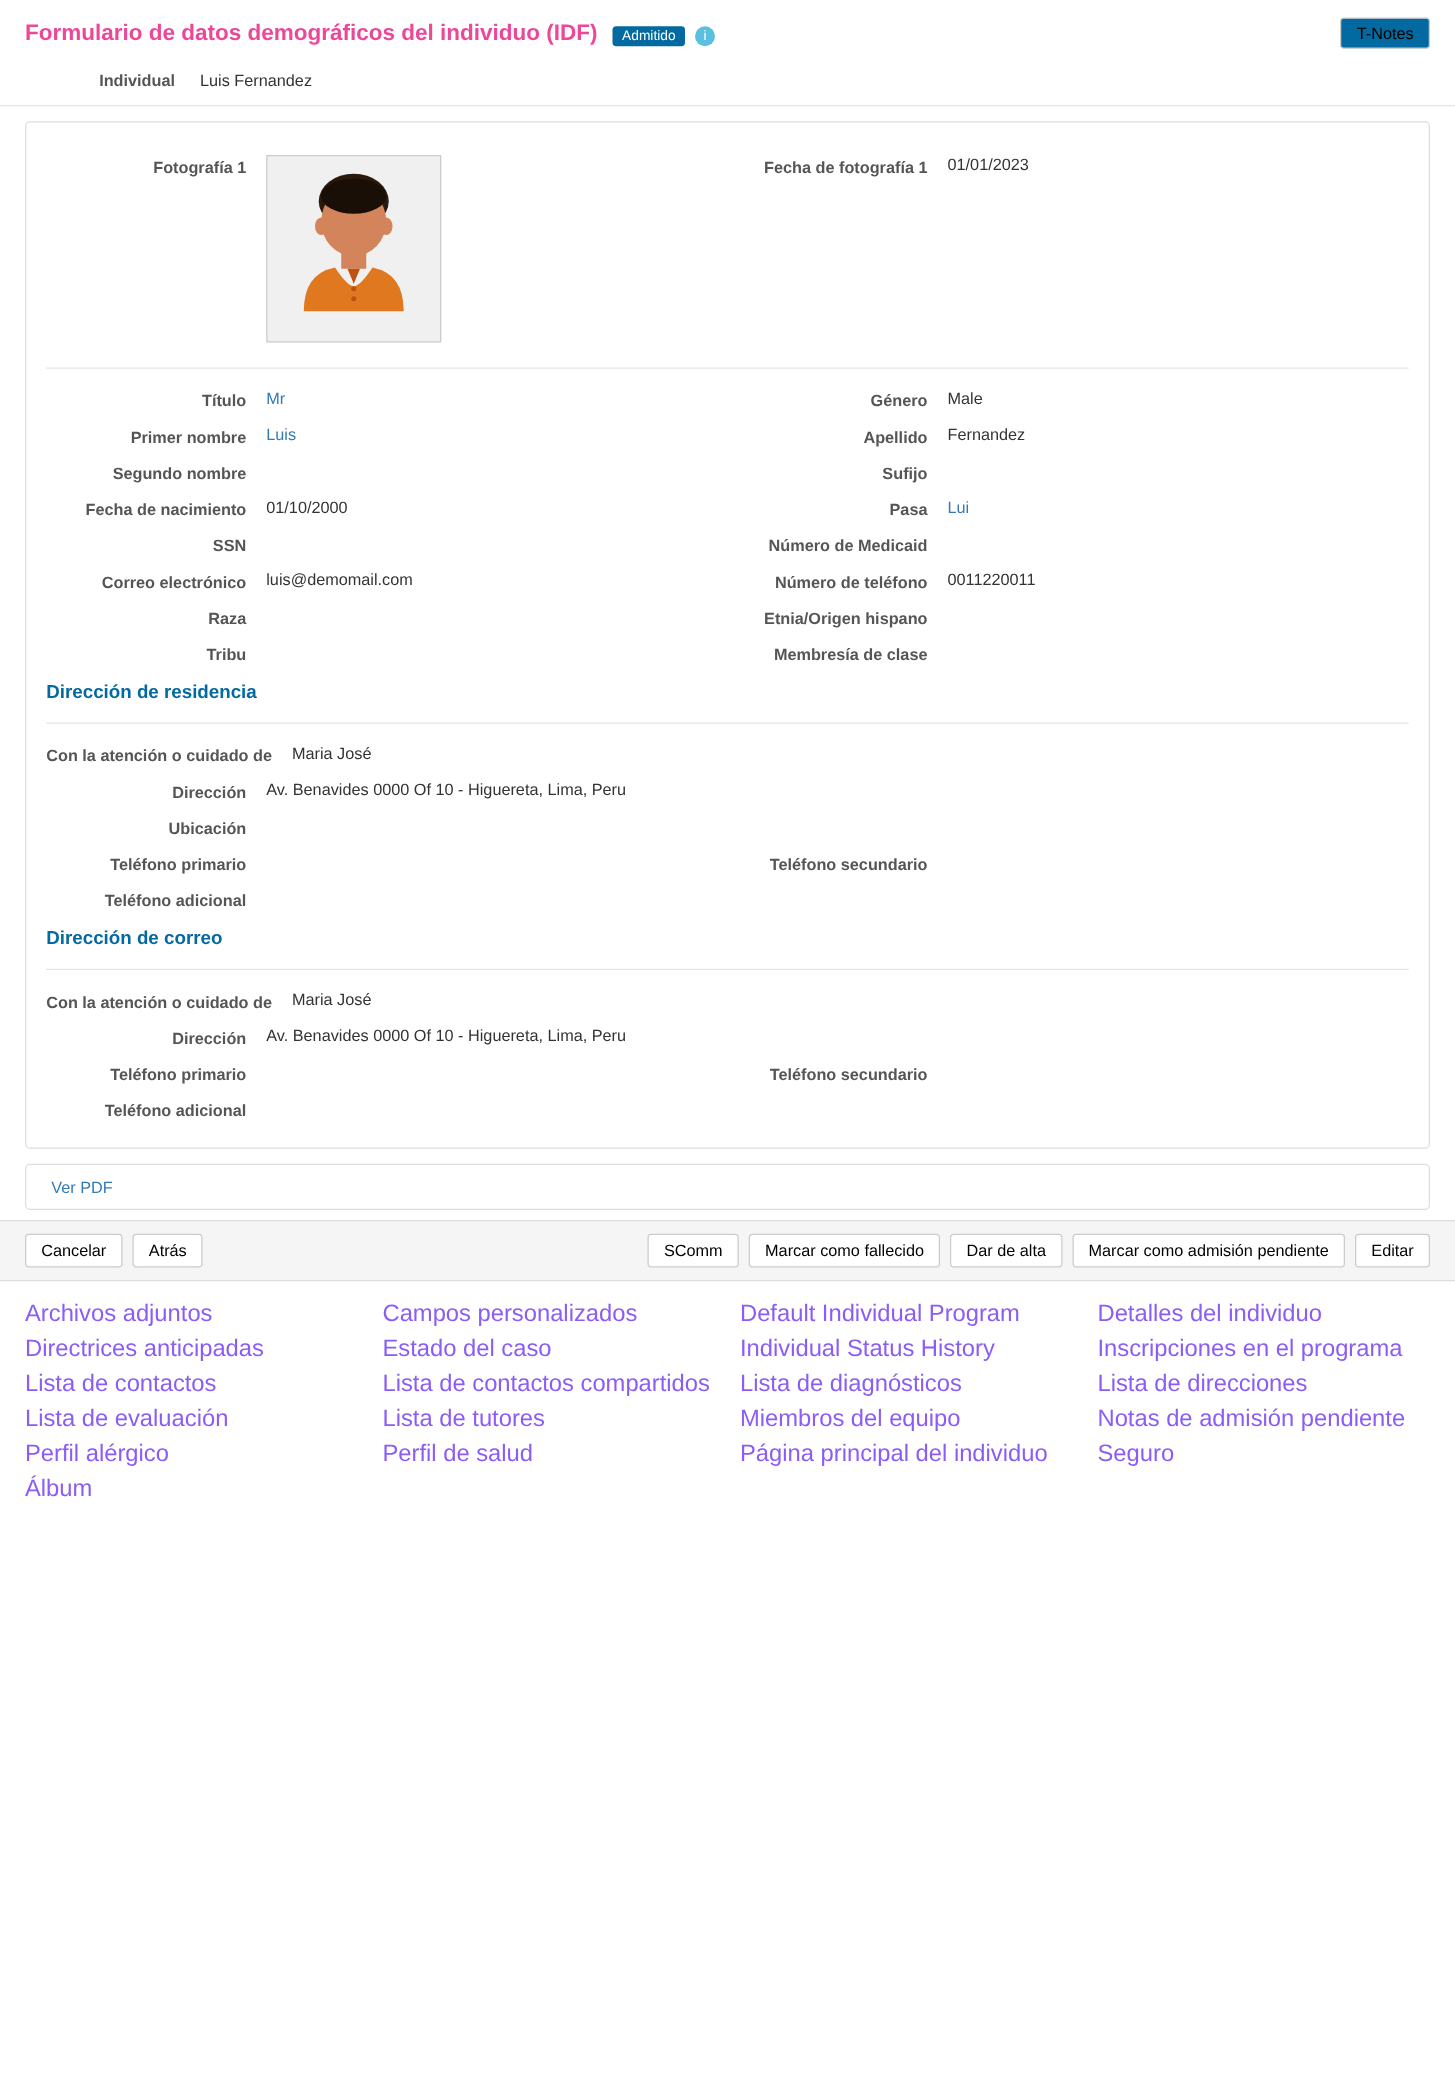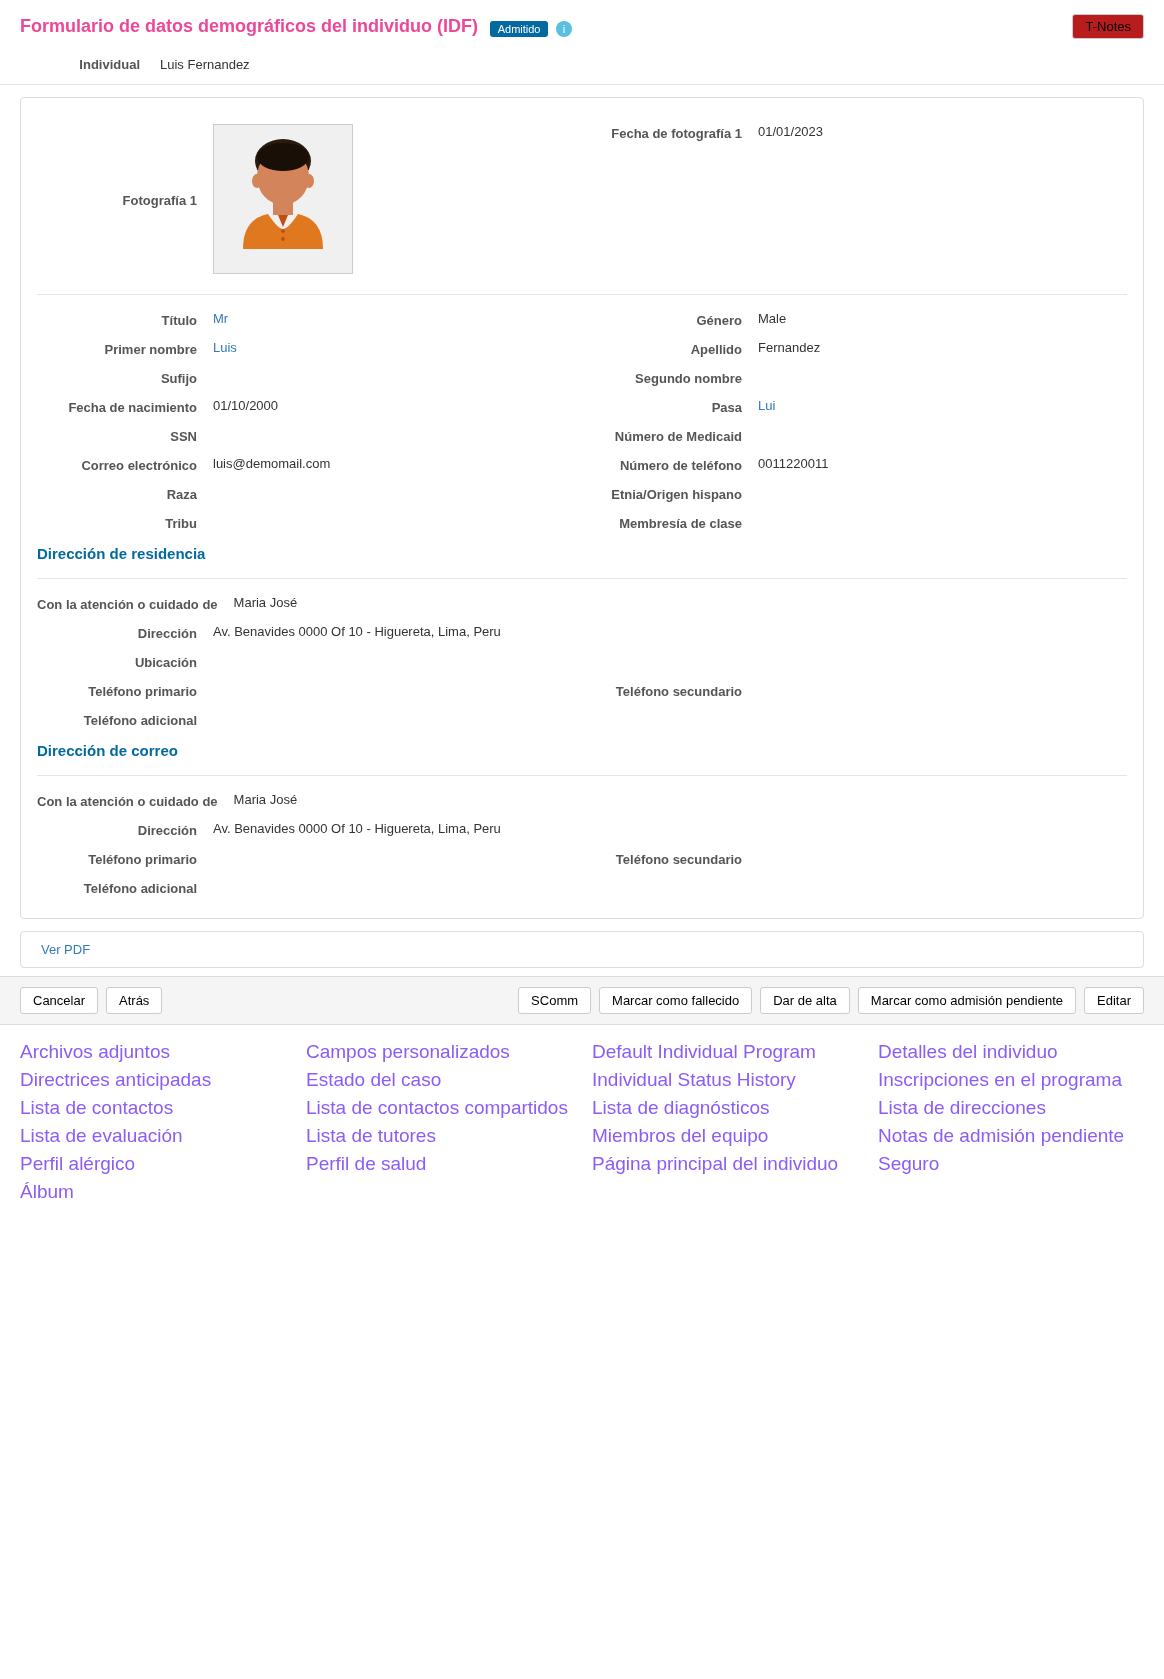--- a/index.html
+++ b/index.html
@@ -2,35 +2,35 @@
 <html><head>
   <meta charset="utf-8">
   <style>
     * { box-sizing: border-box; margin: 0; padding: 0; }
     body { font-family: Arial, sans-serif; font-size: 13px; color: #333; background: #fff; width: 1164px; }
 
     .page-header { padding: 14px 20px 10px 20px; display: flex; align-items: center; justify-content: space-between; }
     .page-title { font-size: 18px; font-weight: bold; color: #ec4899; }
     .status-badge { display: inline-block; background: #0369a1; color: #fff; font-size: 11px; padding: 2px 8px; border-radius: 3px; margin-left: 8px; vertical-align: middle; }
     .info-icon { display: inline-block; width: 16px; height: 16px; border-radius: 50%; background: #5bc0de; color: #fff; text-align: center; font-size: 11px; line-height: 16px; margin-left: 4px; cursor: pointer; vertical-align: middle; }
-    .t-notes-btn { border: 1px solid #ccc; background: #b91c1c; padding: 4px 12px; border-radius: 3px; font-size: 13px; cursor: pointer; }
+    .t-notes-btn { border: 1px solid #ccc; background: #0369a1; padding: 4px 12px; border-radius: 3px; font-size: 13px; cursor: pointer; }
 
     .individual-row { padding: 8px 20px 12px 20px; display: flex; align-items: center; border-bottom: 1px solid #e5e5e5; }
     .individual-label { font-weight: bold; width: 120px; text-align: right; margin-right: 20px; color: #555; }
     .individual-value { color: #333; }
 
     .main-card { margin: 12px 20px; border: 1px solid #ddd; border-radius: 4px; padding: 16px; }
     .form-row { display: flex; align-items: flex-start; padding: 6px 0; }
     .form-col { display: flex; align-items: flex-start; flex: 1; }
     .field-label { font-weight: bold; color: #555; text-align: right; min-width: 160px; margin-right: 16px; padding-top: 2px; font-size: 13px; }
     .field-value { color: #333; font-size: 13px; flex: 1; }
     .field-value.link { color: #337ab7; cursor: pointer; }
 
     .photo-area { display: flex; align-items: flex-start; padding: 10px 0; }
-    .photo-col-left { display: flex; align-items: center; flex: 1; }
+    .photo-col-left { display: flex; align-items: flex-start; flex: 1; }
     .photo-col-right { display: flex; align-items: flex-start; flex: 1; }
     .photo-placeholder { width: 140px; height: 150px; border: 1px solid #ccc; background: #f0f0f0; display: flex; align-items: center; justify-content: center; overflow: hidden; }
     .avatar-svg { width: 120px; height: 140px; }
 
     .section-divider { border: none; border-top: 1px solid #e5e5e5; margin: 10px 0; }
 
     .section-title { font-size: 15px; font-weight: bold; color: #0369a1; padding: 8px 0 6px 0; }
 
     .pdf-row { padding: 10px 20px; margin: 0 20px; border: 1px solid #ddd; border-radius: 4px; margin-bottom: 8px; }
     .pdf-link { color: #337ab7; cursor: pointer; font-size: 13px; }
@@ -113,25 +113,25 @@
       <div class="field-value link">Luis</div>
     </div>
     <div class="form-col">
       <div class="field-label">Apellido</div>
       <div class="field-value">Fernandez</div>
     </div>
   </div>
 
   <div class="form-row">
     <div class="form-col">
+      <div class="field-label">Segundo nombre</div>
+      <div class="field-value"></div>
+    </div>
+    <div class="form-col">
       <div class="field-label">Sufijo</div>
-      <div class="field-value"></div>
-    </div>
-    <div class="form-col">
-      <div class="field-label">Segundo nombre</div>
       <div class="field-value"></div>
     </div>
   </div>
 
   <div class="form-row">
     <div class="form-col">
       <div class="field-label">Fecha de nacimiento</div>
       <div class="field-value">01/10/2000</div>
     </div>
     <div class="form-col">

